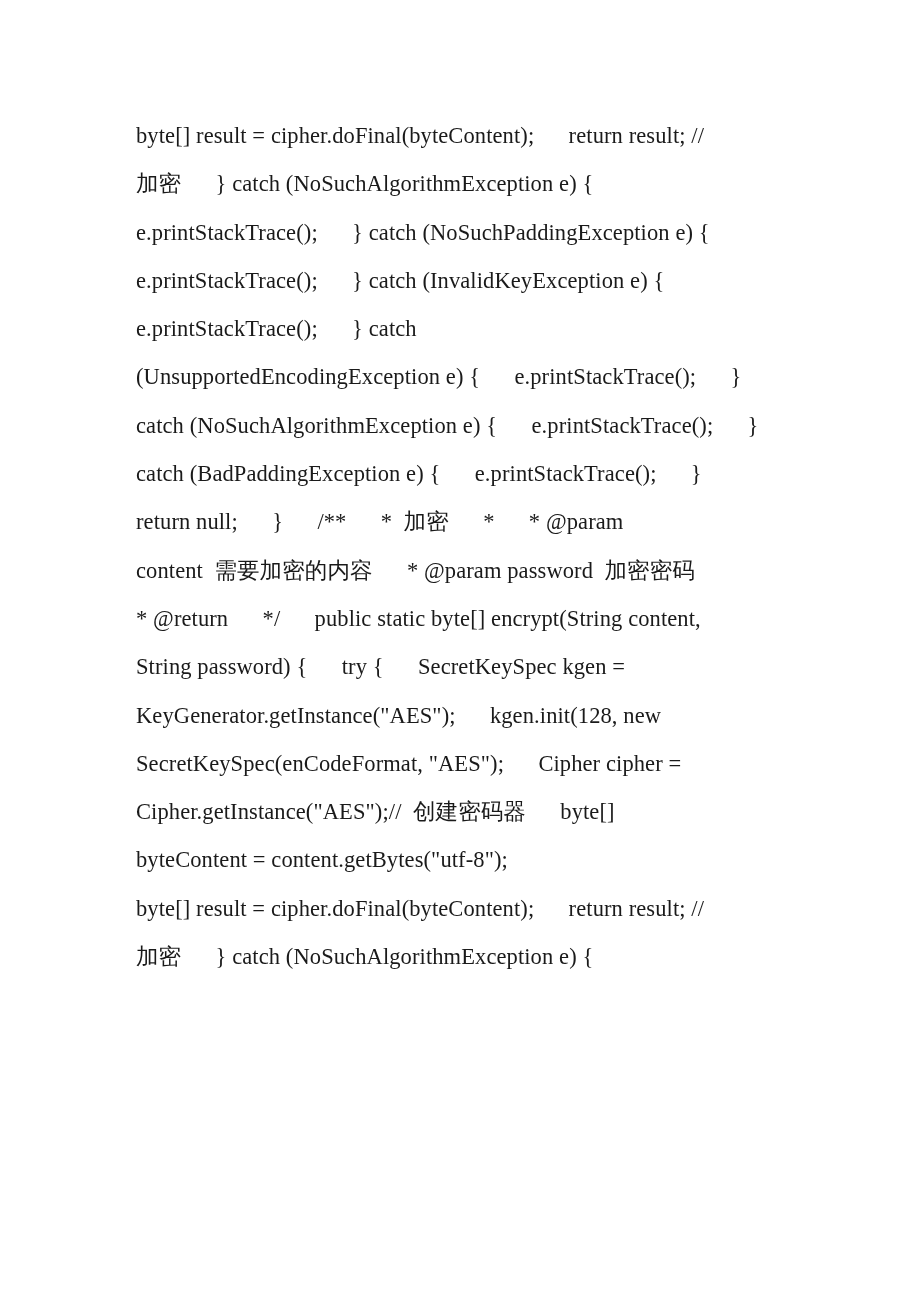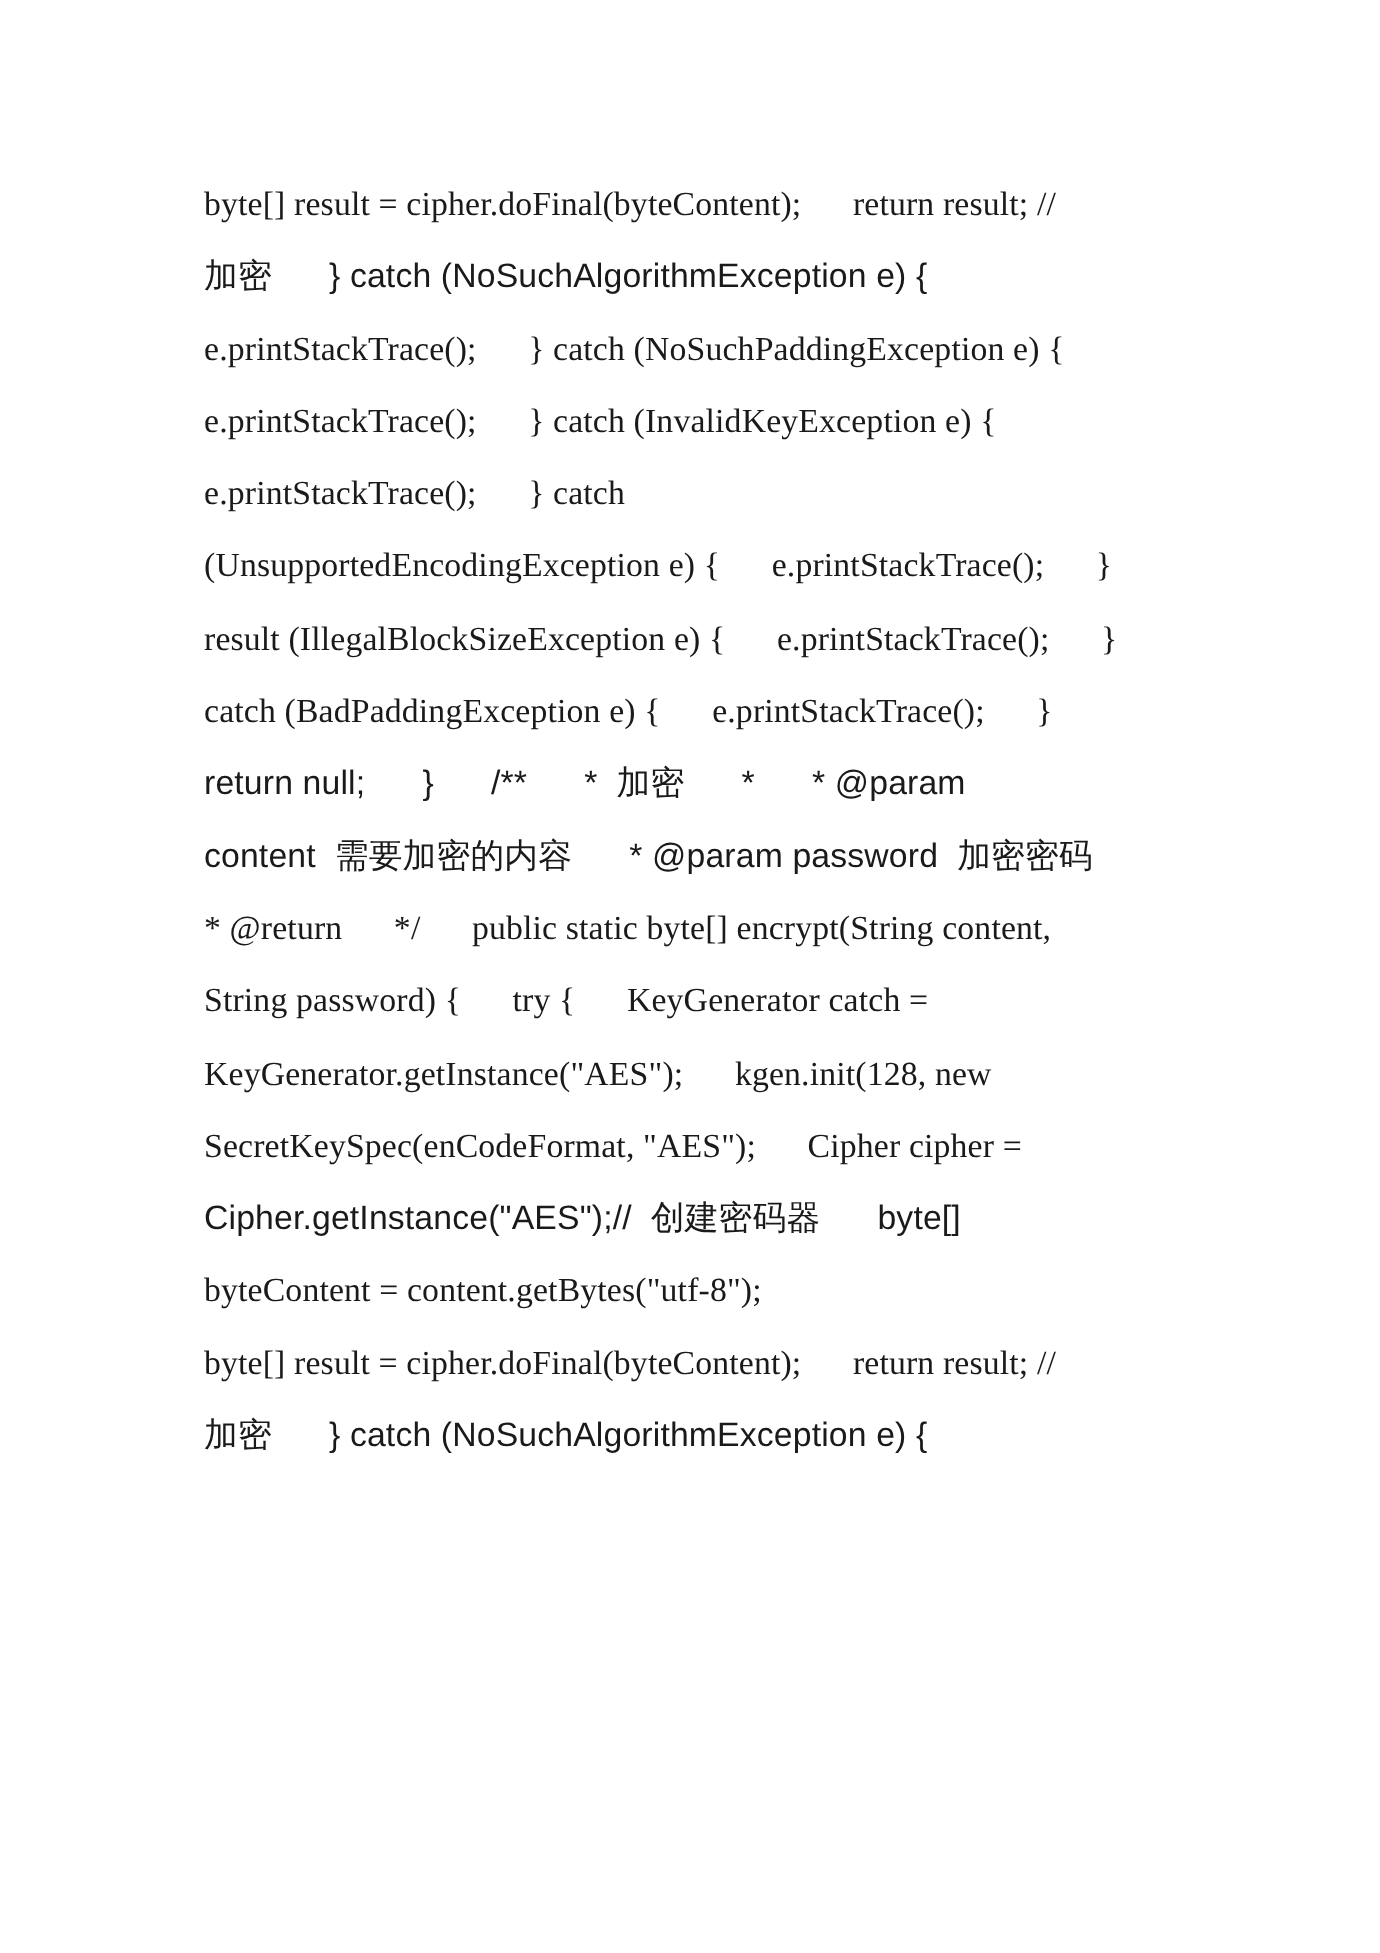--- a/index.html
+++ b/index.html
@@ -28,41 +28,41 @@
   }
   .line {
     font-size: 22.5px;
     line-height: 48.3px;
     white-space: pre;
     color: #1a1a1a;
     letter-spacing: 0.1px;
     font-family: "Liberation Serif", "DejaVu Serif", serif;
   }
   .line.cjk-mixed {
-    font-family: Liberation Sans, sans-serif;
+    font-family: Liberation Serif, serif;
   }
 </style>
 </head>
 <body>
 
 <div class="page">
   <div class="text-body">
 
     <div class="line">byte[] result = cipher.doFinal(byteContent);      return result; //</div>
     <div class="line cjk-mixed">加密      } catch (NoSuchAlgorithmException e) {</div>
     <div class="line">e.printStackTrace();      } catch (NoSuchPaddingException e) {</div>
     <div class="line">e.printStackTrace();      } catch (InvalidKeyException e) {</div>
     <div class="line">e.printStackTrace();      } catch</div>
     <div class="line">(UnsupportedEncodingException e) {      e.printStackTrace();      }</div>
-    <div class="line">result (IllegalBlockSizeException e) {      e.printStackTrace();      }</div>
+    <div class="line">catch (NoSuchAlgorithmException e) {      e.printStackTrace();      }</div>
     <div class="line">catch (BadPaddingException e) {      e.printStackTrace();      }</div>
     <div class="line cjk-mixed">return null;      }      /**      *  加密      *      * @param</div>
     <div class="line cjk-mixed">content  需要加密的内容      * @param password  加密密码</div>
     <div class="line">* @return      */      public static byte[] encrypt(String content,</div>
-    <div class="line">String password) {      try {      KeyGenerator catch =</div>
+    <div class="line">String password) {      try {      SecretKeySpec kgen =</div>
     <div class="line">KeyGenerator.getInstance("AES");      kgen.init(128, new</div>
     <div class="line">SecretKeySpec(enCodeFormat, "AES");      Cipher cipher =</div>
     <div class="line cjk-mixed">Cipher.getInstance("AES");//  创建密码器      byte[]</div>
     <div class="line">byteContent = content.getBytes("utf-8");</div>
     <div class="line">byte[] result = cipher.doFinal(byteContent);      return result; //</div>
     <div class="line cjk-mixed">加密      } catch (NoSuchAlgorithmException e) {</div>
 
   </div>
 </div>
 

